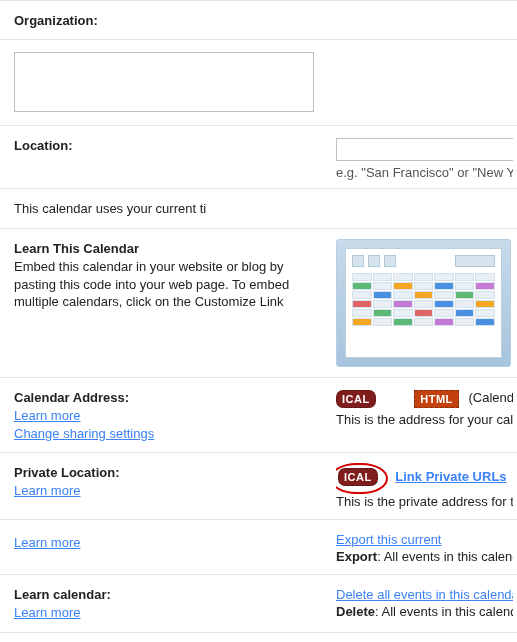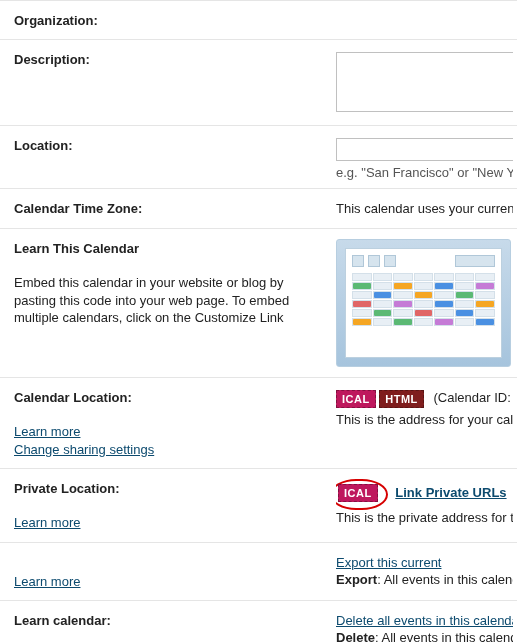--- a/index.html
+++ b/index.html
@@ -20,24 +20,24 @@
   }
   .row.first { border-top: 1px solid #e5e5e5; }
   .label-col {
     flex: 0 0 322px;
     font-weight: bold;
     padding-top: 2px;
     padding-right: 10px;
   }
   .label-col .sub {
     font-weight: normal;
-    margin-top: 18px;
+    margin-top: 2px;
     line-height: 1.35;
   }
-  .label-col a, .val-col a { color: #0c4a6e; text-decoration: underline; cursor: pointer; }
+  .label-col a, .val-col a { color: #3b82f6; text-decoration: underline; cursor: pointer; }
   .val-col {
     flex: 1;
     padding-top: 2px;
     overflow: hidden;
     white-space: nowrap;
   }
   textarea.desc {
     width: 300px; height: 60px;
     border: 1px solid #c0c0c0;
     resize: none;
@@ -79,22 +79,22 @@
     display: inline-block;
     color: #fff;
     font-weight: bold;
     font-size: 11px;
     padding: 1px 5px 1px 5px;
     letter-spacing: 0.5px;
     border: 1px dashed rgba(0,0,0,0.3);
     line-height: 14px;
     vertical-align: middle;
   }
-  .badge.ical { background: #be185d; }
-  .badge.html { background: #7f1d1d; }
+  .badge.ical { background: #7f1d1d; border-radius: 7px; }
+  .badge.html { background: #c2410c; margin-left: 35px; }
   .calid { margin-left: 6px; }
   .circle {
     display:inline-block;
     border: 2.5px solid #d60000;
     border-radius: 50%/55%;
     padding: 3px 8px 6px 6px;
     margin: -2px 0 -4px -6px;
   }
   .bottom-bar {
     display:flex;
@@ -105,38 +105,36 @@
   .bold { font-weight:bold; }
 </style>
 </head>
 <body>
 
 <div class="row first">
   <div class="label-col">Organization:</div>
 </div>
 
 <div class="row">
-  <div class="label-col">Description:</div>
   <div class="val-col">
     <textarea class="desc" style=""></textarea>
   </div>
 </div>
 
 <div class="row" style="display:block; padding-bottom:8px;">
   <div style="display:flex;">
     <div class="label-col">Location:</div>
     <div class="val-col">
       <input class="loc" type="text" value="" style="">
       <div class="hint">e.g. "San Francisco" or "New York</div>
     </div>
   </div>
 </div>
 
 <div class="row">
-  <div class="label-col">Calendar Time Zone:</div>
   <div class="val-col">This calendar uses your current ti</div>
 </div>
 
 <div class="row">
   <div class="label-col">
     <span>Learn This Calendar</span>
     <div class="sub">Embed this calendar in your website or blog by pasting this code into your web page. To embed multiple calendars, click on the Customize Link</div>
   </div>
   <div class="val-col noclip">
     <div class="embed-preview">
@@ -227,21 +225,21 @@
               <div class="ep-ev b"></div>
             </div>
         </div>
       </div>
     </div>
   </div>
 </div>
 
 <div class="row">
   <div class="label-col">
-    <span>Calendar Location:</span>
+    <span>Calendar Address:</span>
     <div class="sub">
       <a href="#">Learn more</a><br>
       <a href="#">Change sharing settings</a>
     </div>
   </div>
   <div class="val-col">
     <span class="badge ical">ICAL</span>
     <span class="badge html">HTML</span>
     <span class="calid">(Calendar ID: jame</span>
     <div style="margin-top:4px;">This is the address for your calen</div>

